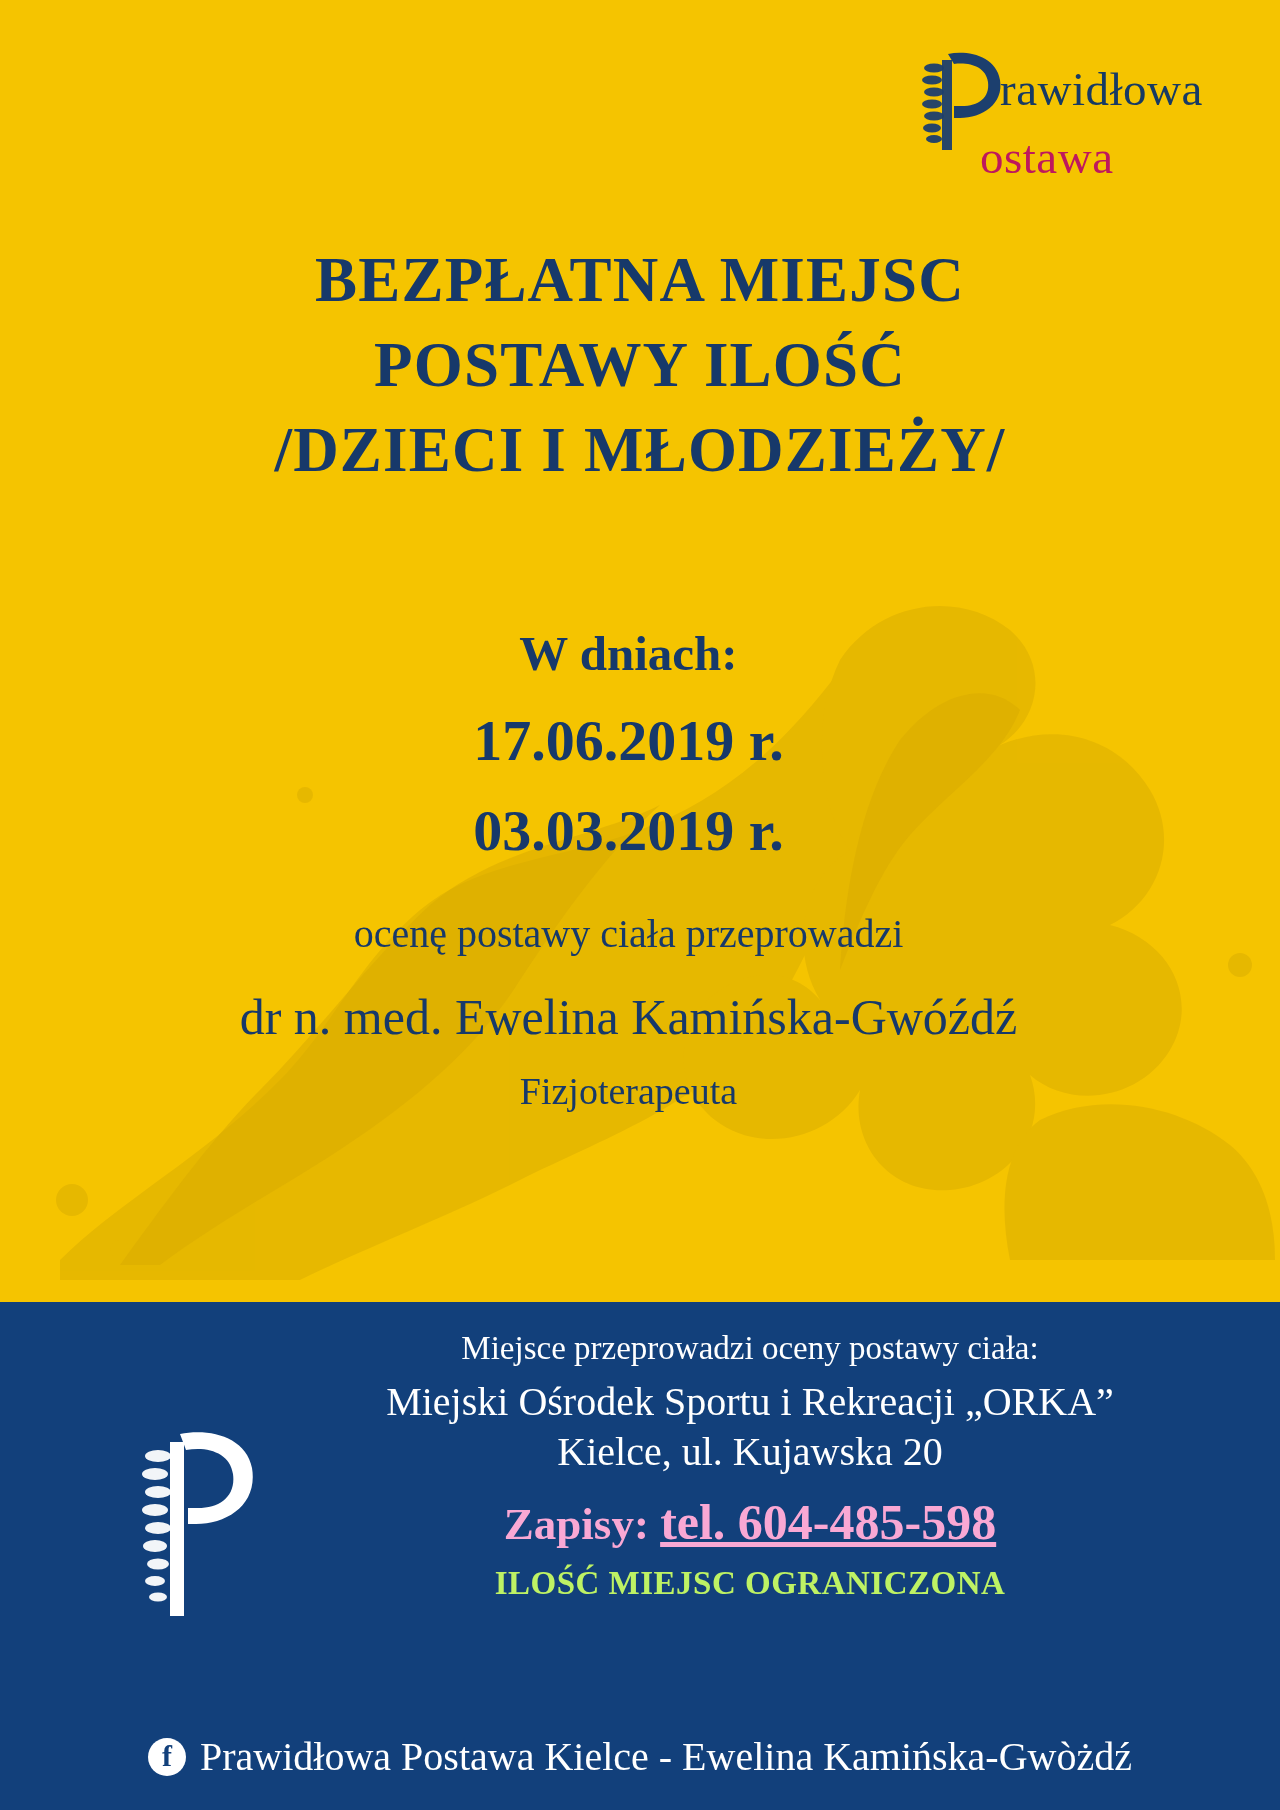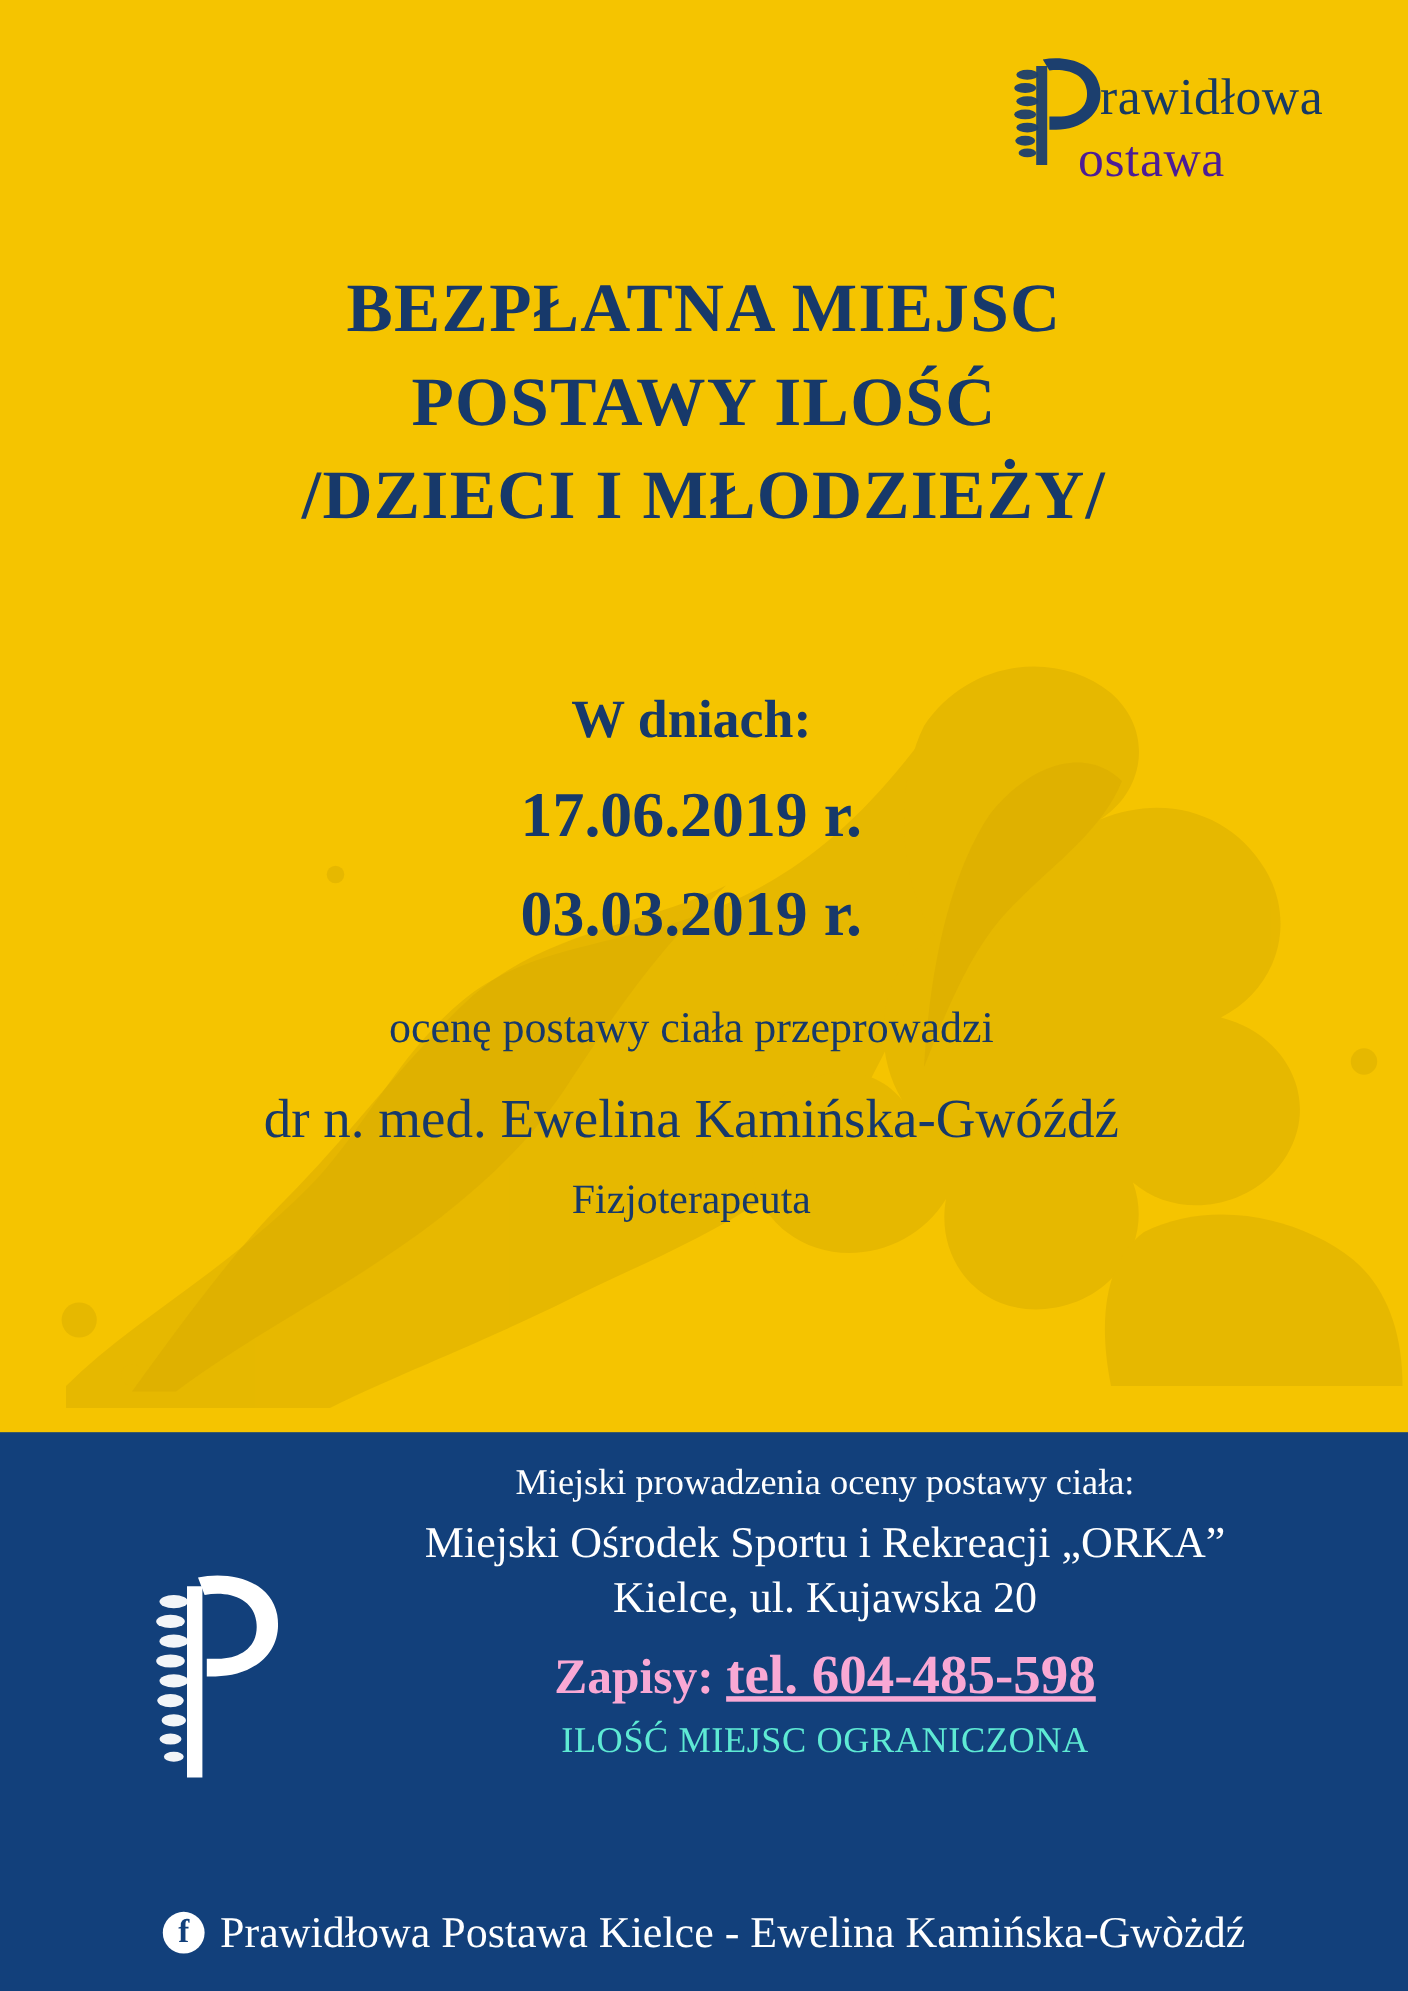--- a/index.html
+++ b/index.html
@@ -52,24 +52,24 @@
     left: 96px;
     top: 28px;
     font-size: 47px;
     letter-spacing: 0.5px;
     color: #173A63;
     white-space: nowrap;
   }
   .top-logo .logo-line2 {
     position: absolute;
     left: 76px;
-    top: 84px;
+    top: 96px;
     font-size: 47px;
     letter-spacing: 0.5px;
-    color: #4c1d95;
+    color: #be185d;
     white-space: nowrap;
   }
 
   
   .headline {
     position: absolute;
     left: 0;
     top: 238px;
     width: 1280px;
     text-align: center;
@@ -148,22 +148,22 @@
     font-weight: bold;
     color: #f9a8d4;
   }
   .signup .phone {
     text-decoration: underline;
     font-size: 50px;
   }
   .limited {
     margin-top: 14px;
     font-size: 33px;
-    font-weight: normal;
-    color: #5eead4;
+    font-weight: bold;
+    color: #bef264;
     letter-spacing: 0.5px;
   }
   .fb-row {
     position: absolute;
     left: 0;
     bottom: 30px;
     width: 1280px;
     display: flex;
     align-items: center;
     justify-content: center;
@@ -262,21 +262,21 @@
         <ellipse cx="37" cy="90" rx="13" ry="6"></ellipse>
         <ellipse cx="40" cy="108" rx="13" ry="6"></ellipse>
         <ellipse cx="37" cy="126" rx="12" ry="6"></ellipse>
         <ellipse cx="40" cy="144" rx="11" ry="5.5"></ellipse>
         <ellipse cx="37" cy="161" rx="10" ry="5"></ellipse>
         <ellipse cx="40" cy="177" rx="9" ry="4.5"></ellipse>
       </g>
     </svg>
 
     <div class="footer-text">
-      <div class="f-line1">Miejski prowadzenia oceny postawy ciała:</div>
+      <div class="f-line1">Miejsce przeprowadzi oceny postawy ciała:</div>
       <div class="f-line2">Miejski Ośrodek Sportu i Rekreacji „ORKA”</div>
       <div class="f-line3">Kielce, ul. Kujawska 20</div>
       <div class="signup">
         <span>Zapisy:</span>
         <span class="phone">tel. 604-485-598</span>
       </div>
       <div class="limited">ILOŚĆ MIEJSC OGRANICZONA</div>
     </div>
 
     <div class="fb-row">

